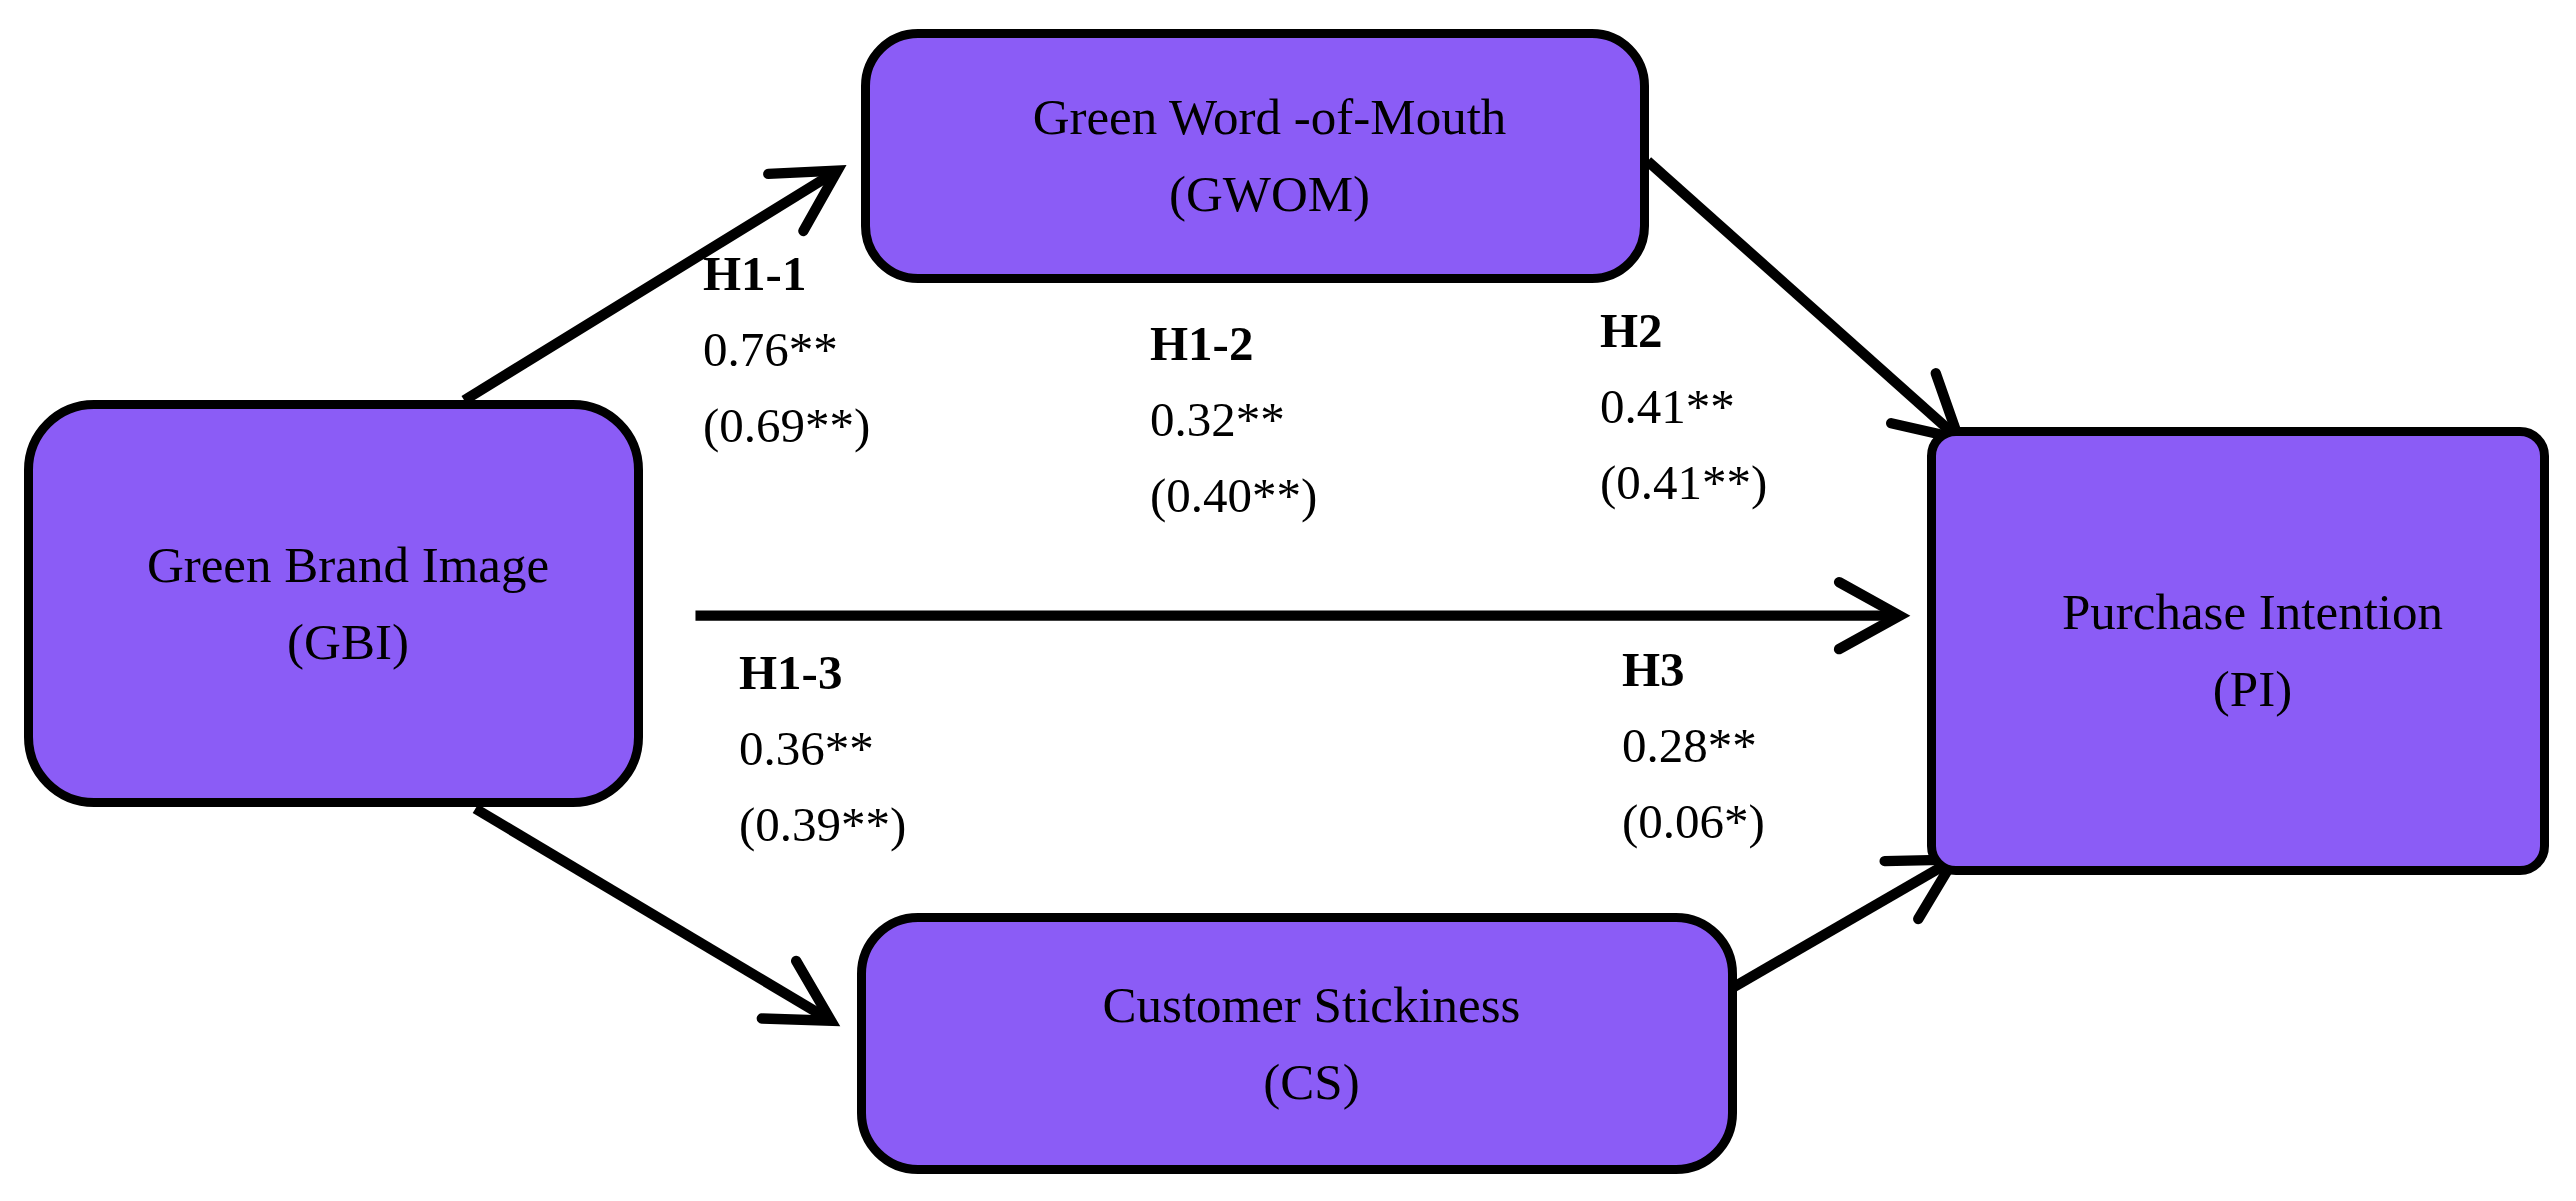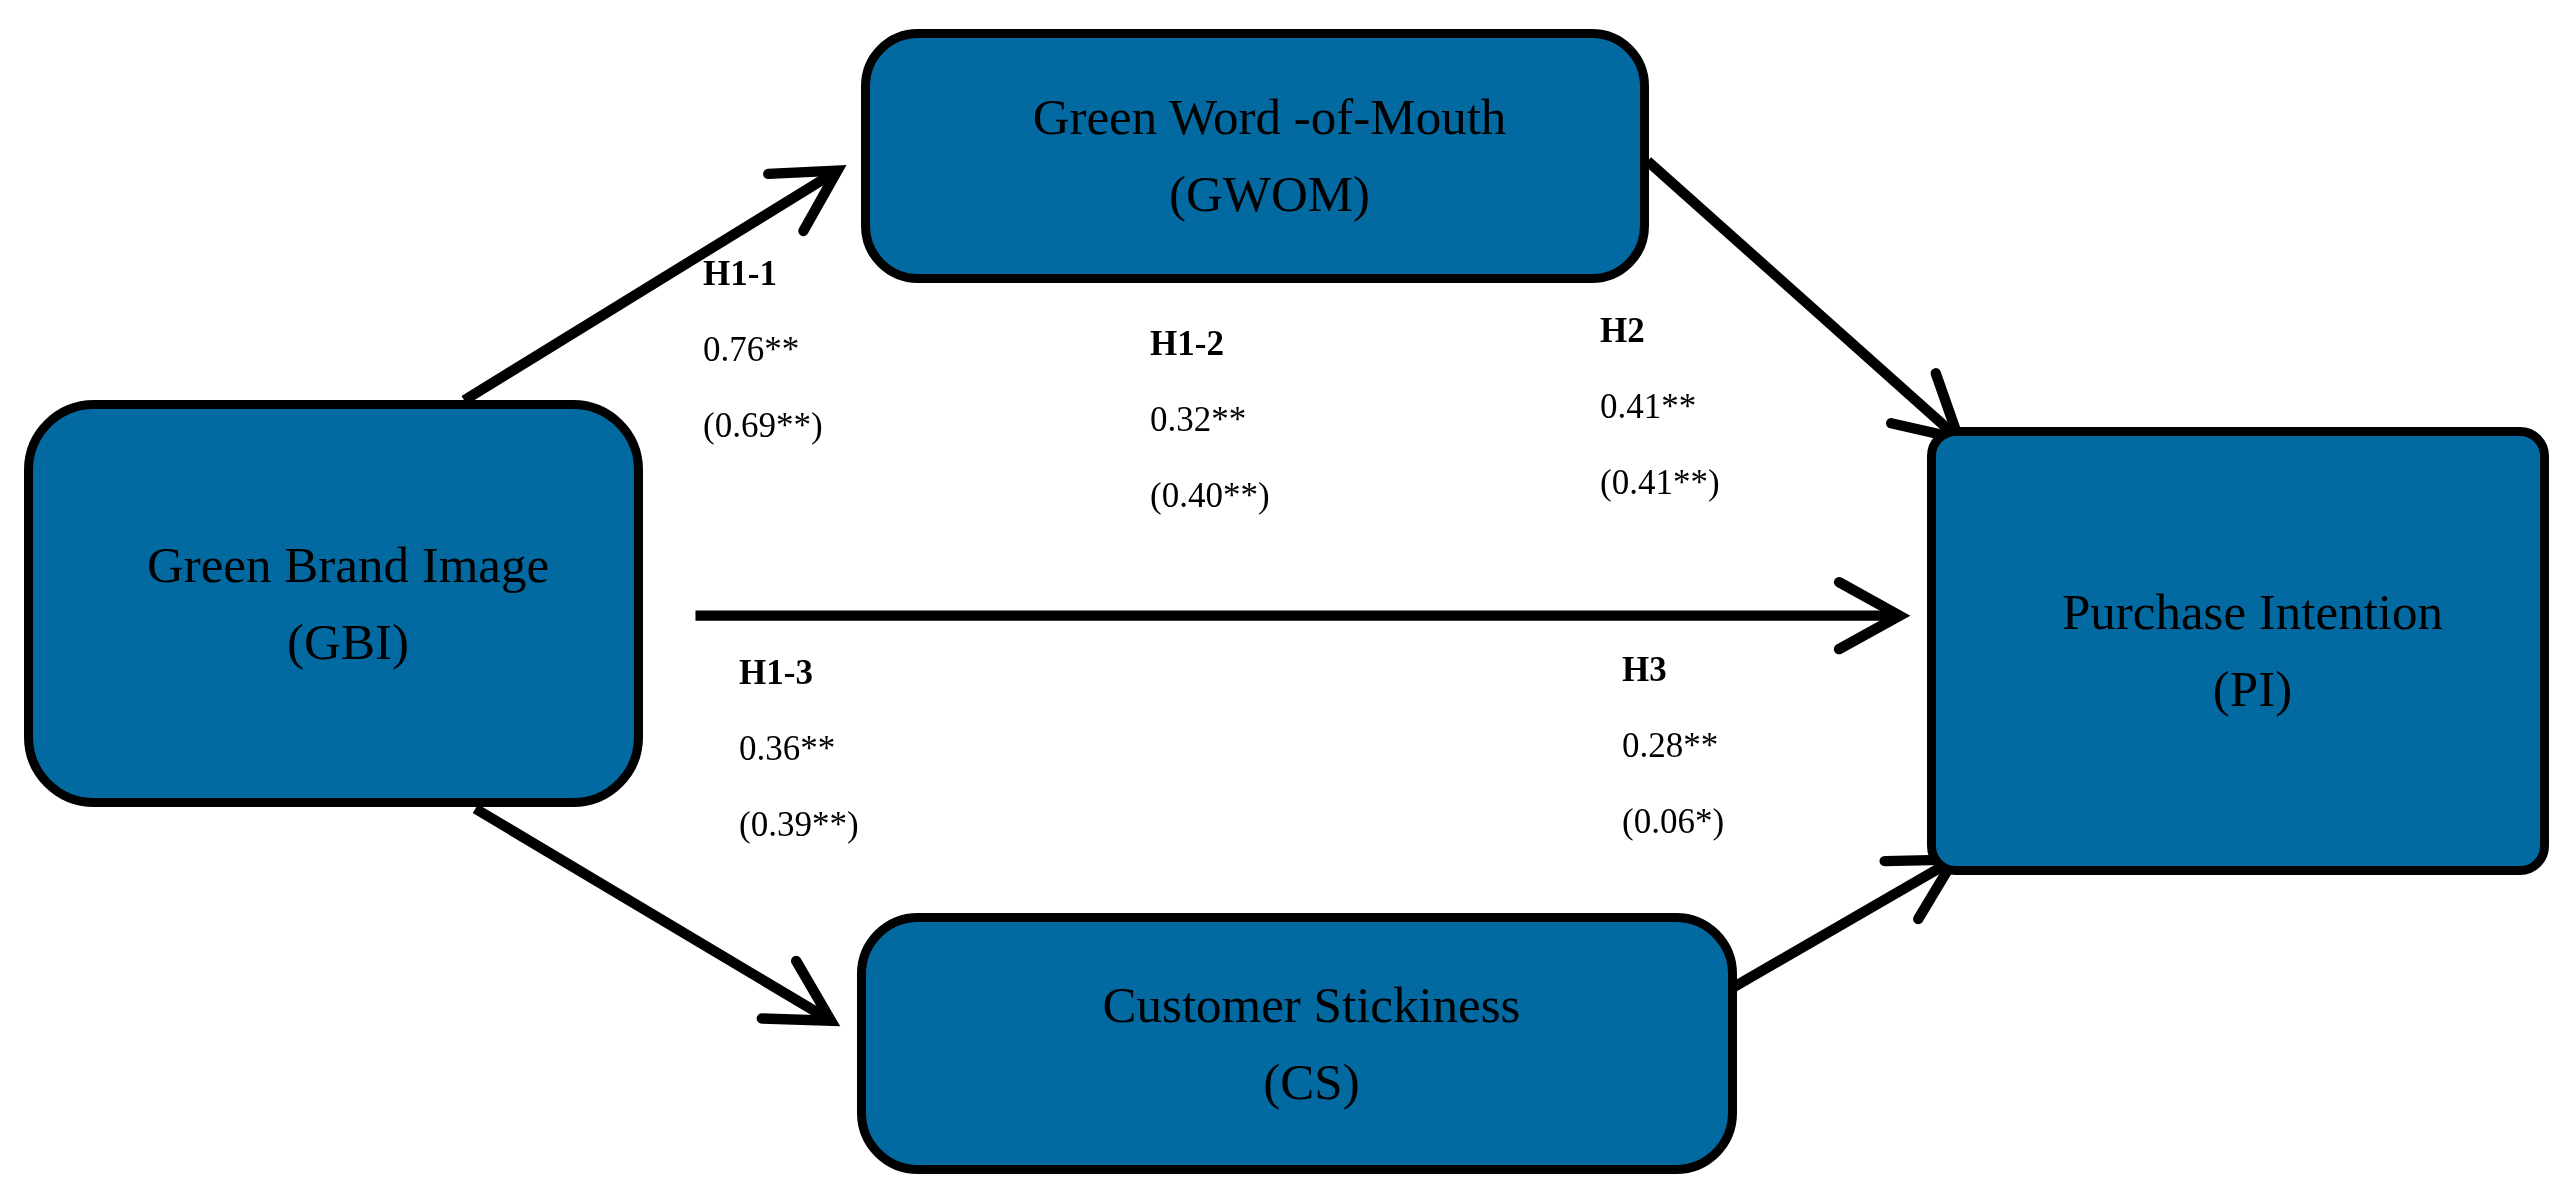--- a/index.html
+++ b/index.html
@@ -13,21 +13,21 @@
     height: 1201px;
     background: #ffffff;
     font-family: "Liberation Serif", "DejaVu Serif", serif;
     color: #000000;
     overflow: hidden;
   }
   .node {
     position: absolute;
     box-sizing: border-box;
     border: 9.6px solid #000000;
-    background: #0369a1;
+    background: #8b5cf6;
     display: flex;
     flex-direction: column;
     align-items: center;
     justify-content: center;
     text-align: center;
     font-size: 51px;
     line-height: 77px;
     z-index: 2;
     padding-left: 29px;
   }
@@ -40,21 +40,21 @@
   #edges-svg {
     position: absolute;
     left: 0; top: 0;
     width: 2576px;
     height: 1201px;
     z-index: 1;
   }
 
   .path-label {
     position: absolute;
-    font-size: 35px;
+    font-size: 49px;
     line-height: 76px;
     white-space: nowrap;
     z-index: 3;
   }
   .path-label .hyp { font-weight: bold; }
   #label-h1-1 { left: 703px;  top: 236px; }
   #label-h1-2 { left: 1150px; top: 306px; }
   #label-h2   { left: 1600px; top: 293px; }
   #label-h1-3 { left: 739px;  top: 635px; }
   #label-h3   { left: 1622px; top: 632px; }

